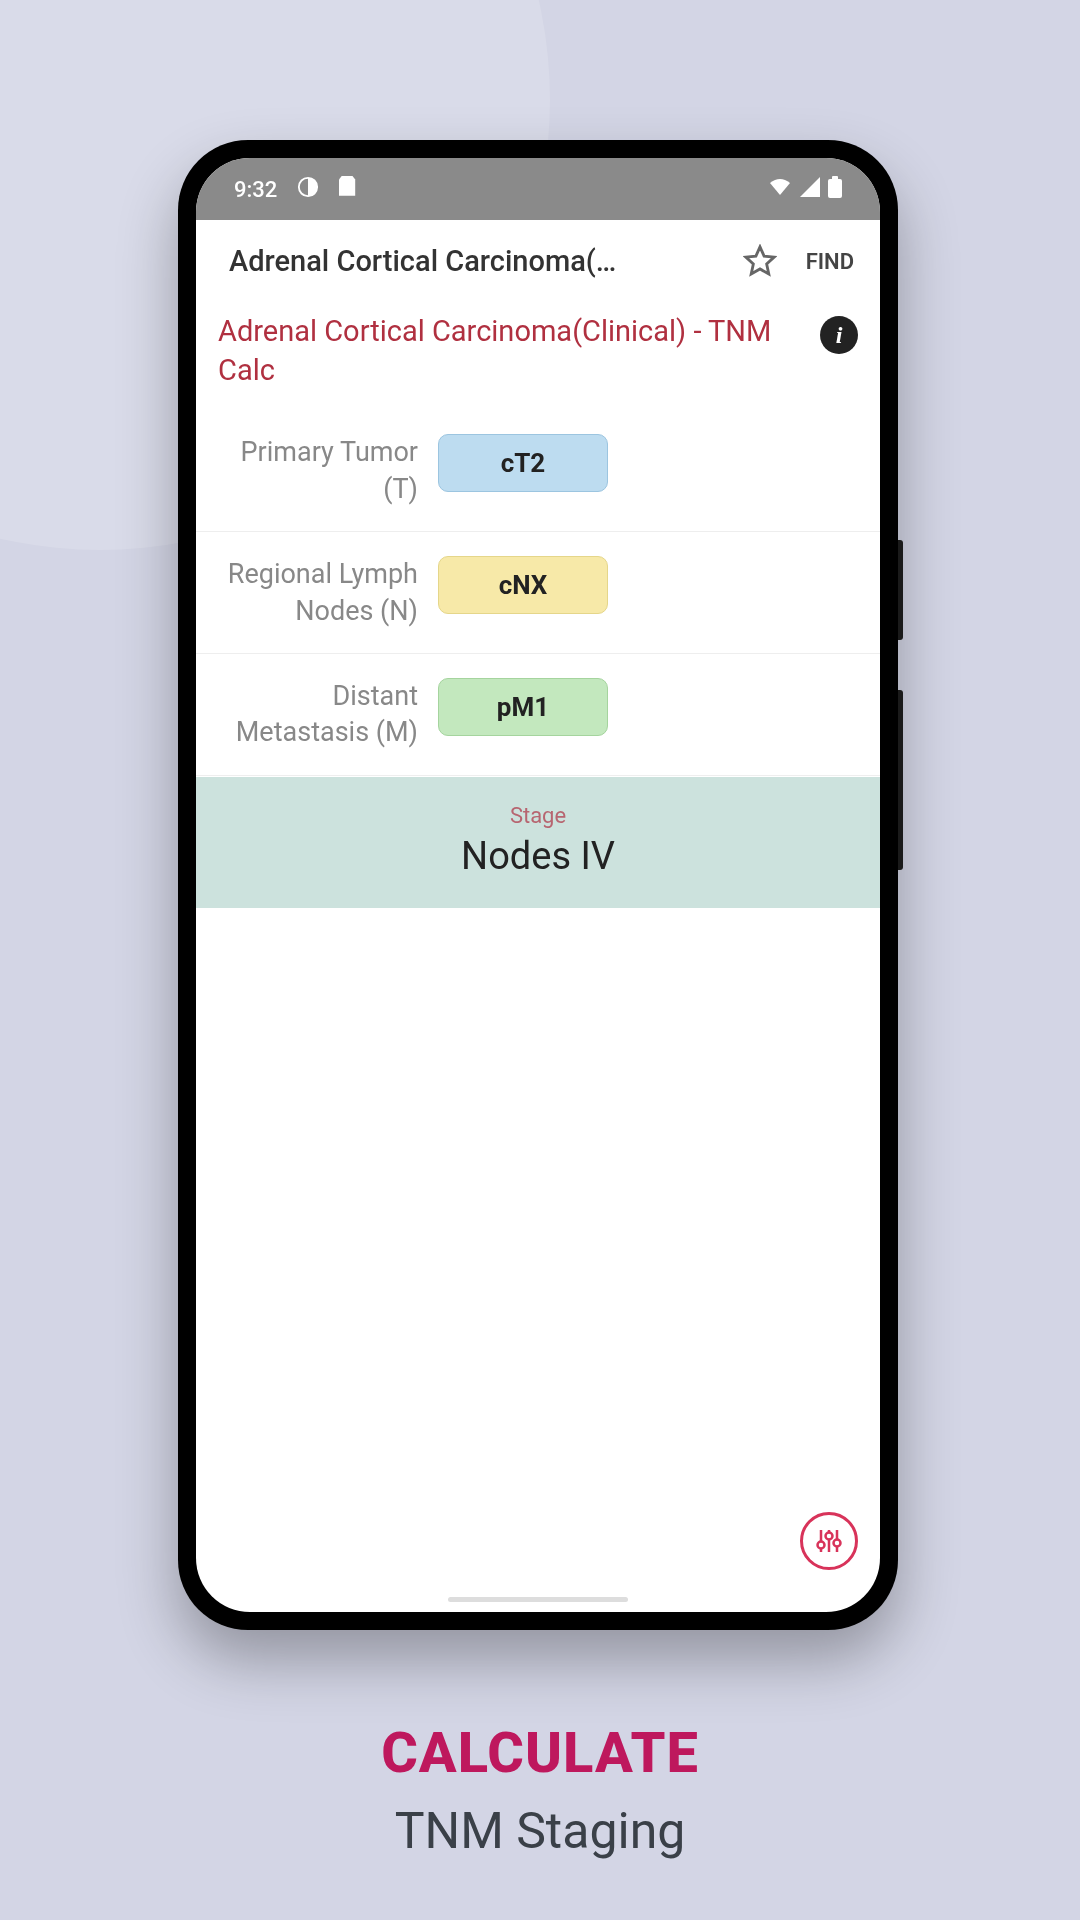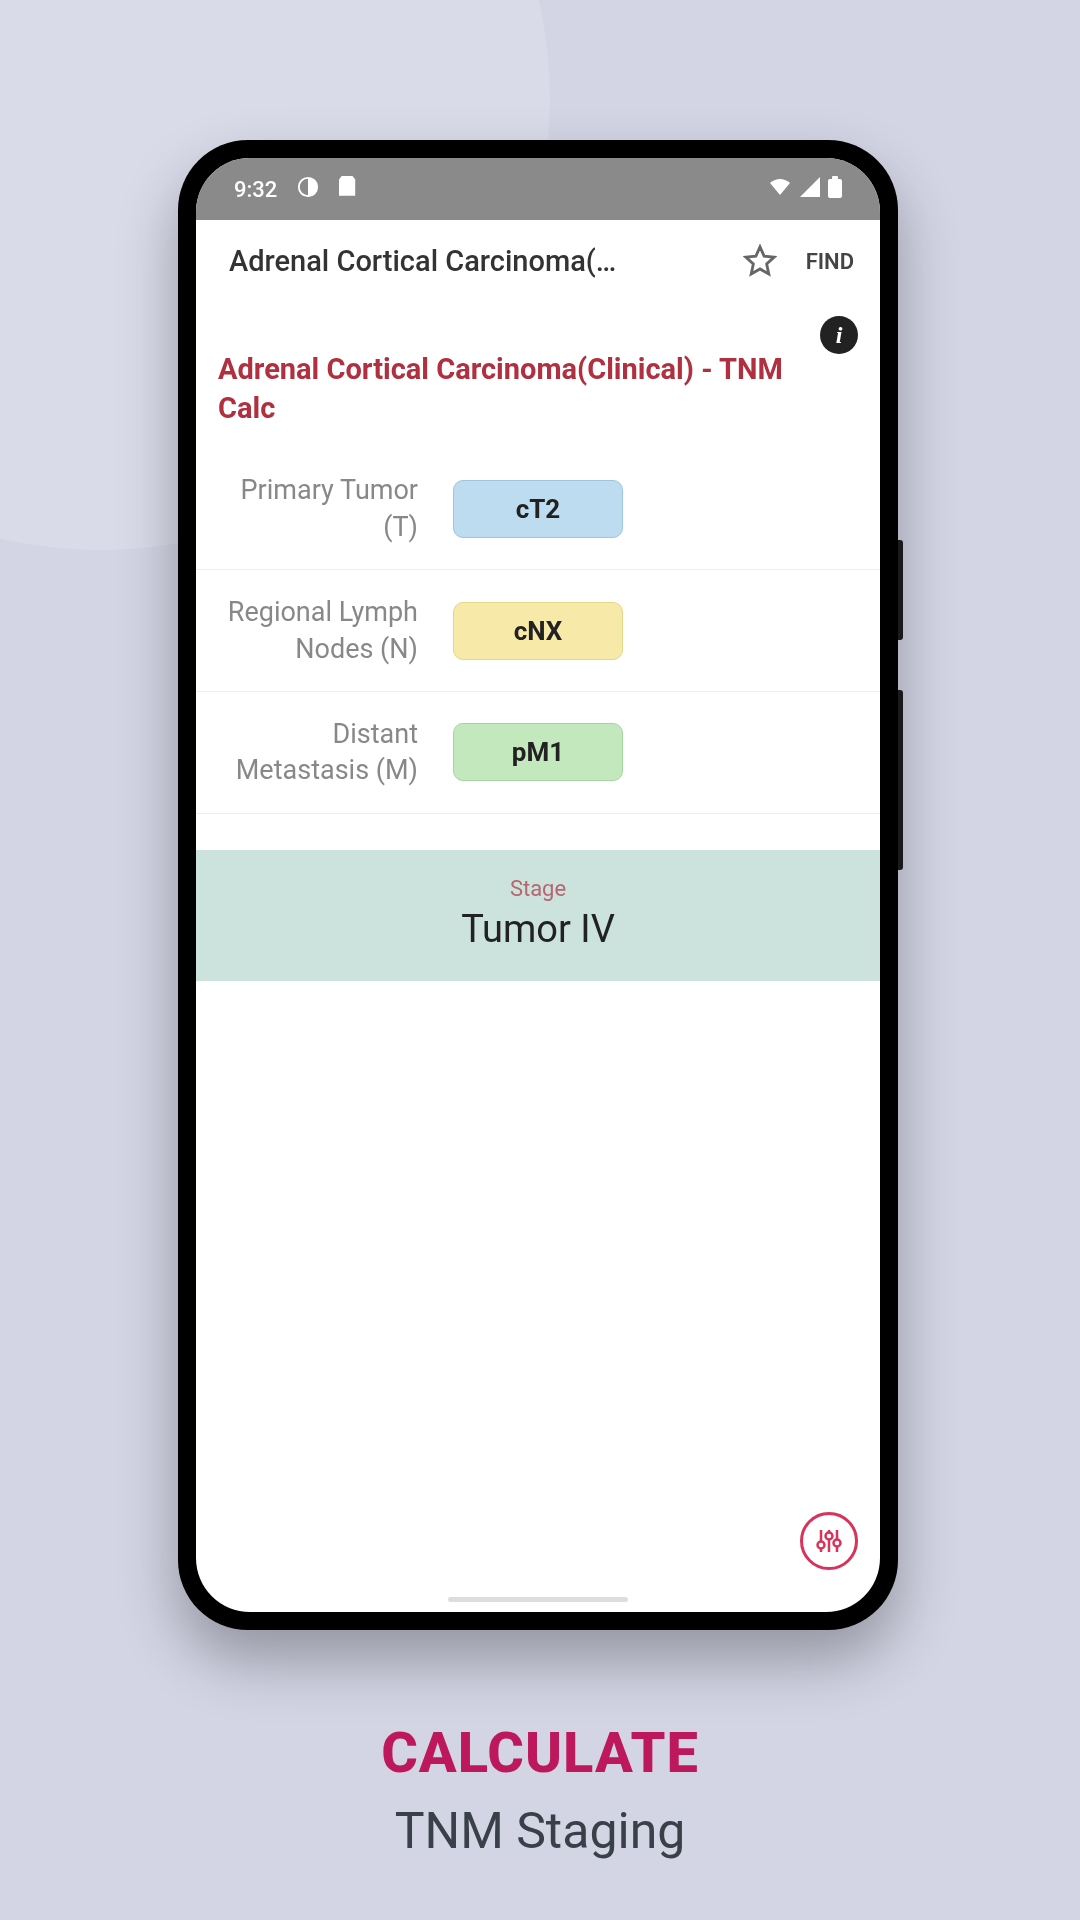--- a/index.html
+++ b/index.html
@@ -75,45 +75,44 @@
 .find-btn { font-size:22px; font-weight:600; color:#444; padding:0 8px; }
 .subtitle-row {
   display:flex;
   align-items:flex-start;
   padding: 10px 22px 20px 22px;
   gap:16px;
 }
 .subtitle {
   flex:1;
   font-size:29px;
-  font-weight:700;
+  font-weight:400;
   color:#b03040;
   line-height:1.35;
-  margin-top:38px;
 }
 .info-btn {
   width:38px; height:38px;
   background:#222;
   border-radius:50%;
   color:#fff;
   display:flex;
   align-items:center;
   justify-content:center;
   font-family: Georgia, serif;
   font-style: italic;
   font-size:24px;
   font-weight:600;
   margin-top:4px;
 }
 .param-row {
   display:flex;
-  align-items:center;
+  align-items:flex-start;
   padding: 24px 22px;
   border-bottom: 1px solid #eee;
-  gap: 35px;
+  gap: 20px;
 }
 .param-label {
   width: 200px;
   text-align: right;
   font-size: 27px;
   color: #888;
   line-height:1.35;
 }
 .param-value {
   width: 170px;
@@ -124,21 +123,21 @@
   align-items:center;
   justify-content:center;
   font-size: 26px;
   font-weight: 700;
   color: #222;
 }
 .val-t { background:#bddcf0; border-color:#9cc5e0; }
 .val-n { background:#f7e9a8; border-color:#e5d68a; }
 .val-m { background:#c3e8be; border-color:#a5d49e; }
 .result-block {
-  margin-top: 36px;
+  margin-top: 1px;
   background:#cce2dd;
   padding: 26px 0 30px 0;
   text-align:center;
 }
 .result-label { font-size:22px; color:#b76570; }
 .result-value { font-size:38px; font-weight:400; color:#222; margin-top:6px; }
 .fab {
   position:absolute;
   right: 22px;
   bottom: 42px;
@@ -240,21 +239,21 @@
       <div class="param-label">Regional Lymph Nodes (N)</div>
       <div class="param-value val-n">cNX</div>
     </div>
     <div class="param-row">
       <div class="param-label">Distant Metastasis (M)</div>
       <div class="param-value val-m">pM1</div>
     </div>
 
     <div class="result-block">
       <div class="result-label">Stage</div>
-      <div class="result-value">Tumor IV</div>
+      <div class="result-value">Nodes IV</div>
     </div>
 
     <div class="fab">
       <svg width="30" height="30" viewBox="0 0 30 30">
         <line x1="7" y1="4" x2="7" y2="26" stroke="#d8335a" stroke-width="2.5"></line>
         <line x1="15" y1="4" x2="15" y2="26" stroke="#d8335a" stroke-width="2.5"></line>
         <line x1="23" y1="4" x2="23" y2="26" stroke="#d8335a" stroke-width="2.5"></line>
         <circle cx="7" cy="19" r="3.5" fill="#fff" stroke="#d8335a" stroke-width="2.5"></circle>
         <circle cx="15" cy="10" r="3.5" fill="#fff" stroke="#d8335a" stroke-width="2.5"></circle>
         <circle cx="23" cy="17" r="3.5" fill="#fff" stroke="#d8335a" stroke-width="2.5"></circle>

